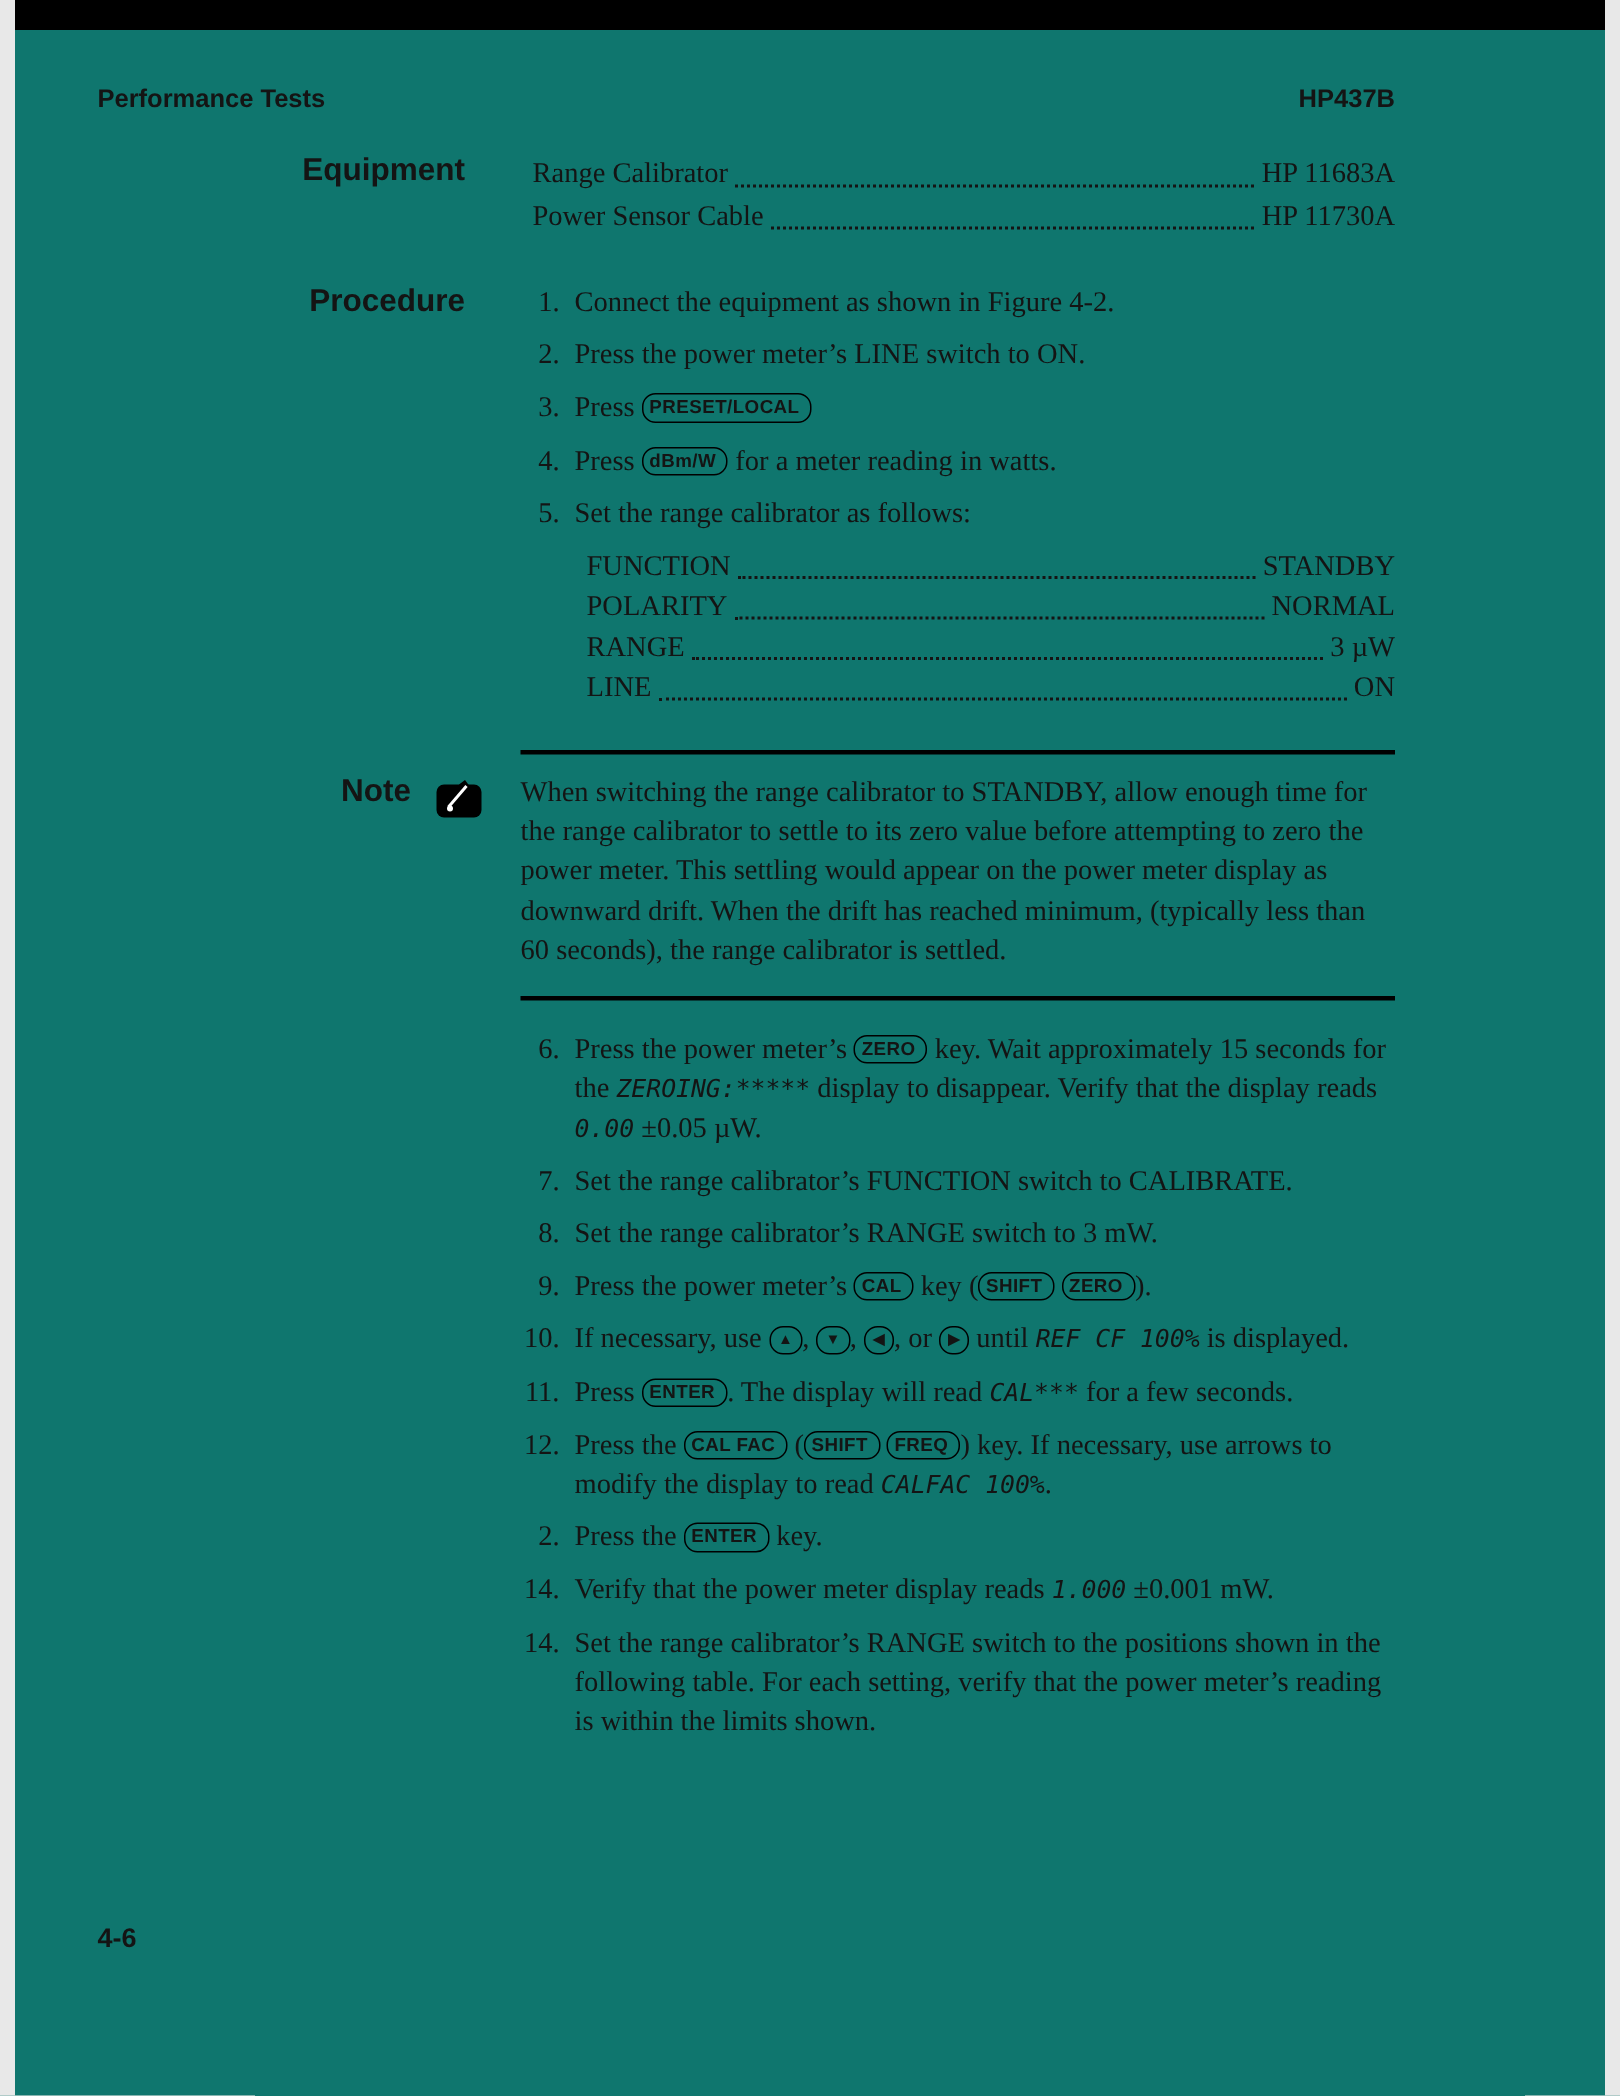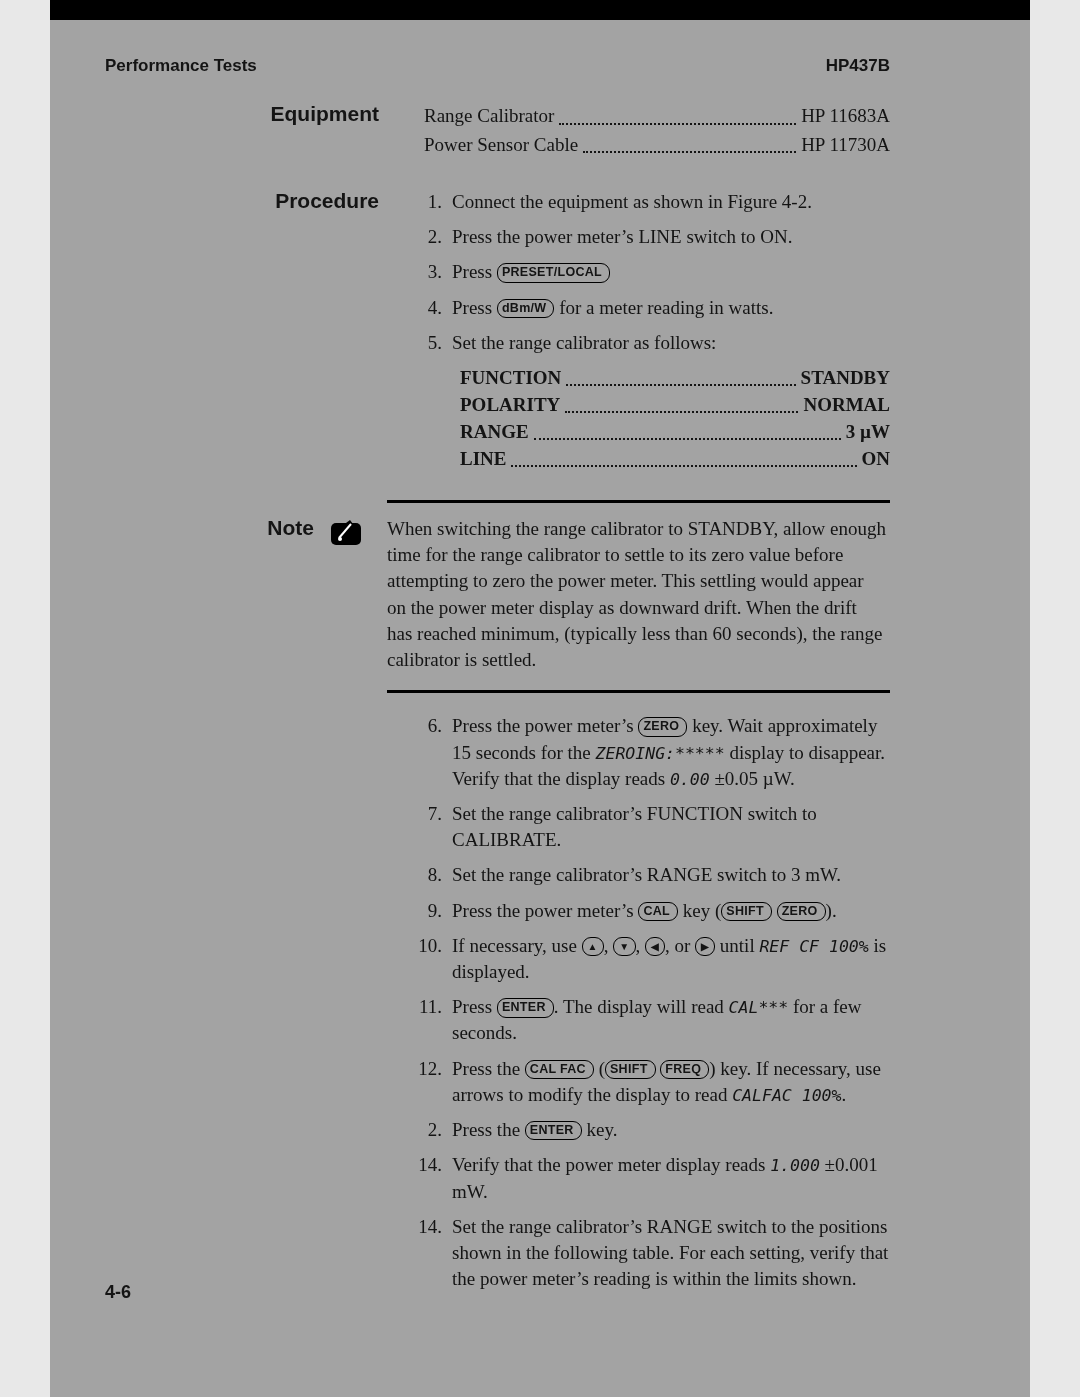--- a/index.html
+++ b/index.html
@@ -1,39 +1,38 @@
 <!DOCTYPE html>
 <html><head>
 <meta charset="utf-8">
 <style>
   html,body { margin:0; padding:0; background:#e8e8e8; }
   .page {
     position:relative;
-    width:980px; height:1397px;
+    width:1060px; height:1397px;
     margin:0 auto;
-    background:#a3a3a3;
+    background:#0f766e;
     font-family:"Liberation Serif", serif;
     color:#141414;
     overflow:hidden;
   }
   .topbar { width:100%; height:20px; background:#000; }
 
   .header {
     display:flex; justify-content:space-between; align-items:baseline;
     padding:36px 140px 0 55px;
     font-family:"Liberation Sans", sans-serif;
     font-weight:bold; font-size:17px;
   }
 
   .row {
     display:grid;
     grid-template-columns:245px 1fr;
     column-gap:25px;
     padding:0 140px 0 55px;
-    margin-left:29px;
   }
   .heading-cell {
     text-align:right;
     font-family:"Liberation Sans", sans-serif;
     font-weight:bold; font-size:21px;
     line-height:1.15;
   }
 
   .equipment-row { margin-top:26px; }
   .equipment-list { margin-left:20px; font-size:19px; }
@@ -62,21 +61,21 @@
   }
   .key.arrow { font-size:10px; padding:2px 5px 2px 5px; vertical-align:2px; }
 
   .mono {
     font-family:"DejaVu Sans Mono", monospace;
     font-size:16.5px;
     font-style:italic;
   }
 
   .settings { margin:9px 0 2px 8px; font-size:19px; }
-  .settings .leader-row { line-height:1.42;font-weight:bold; }
+  .settings .leader-row { line-height:1.42; }
 
   .note-row { margin:16px 0 20px 12px; }
   .note-label-cell {
     display:flex; justify-content:flex-end; align-items:flex-start;
     gap:16px; padding-top:16px;
   }
   .note-body {
     border-top:3px solid #000;
     border-bottom:3px solid #000;
     padding:13px 4px 17px 0;

